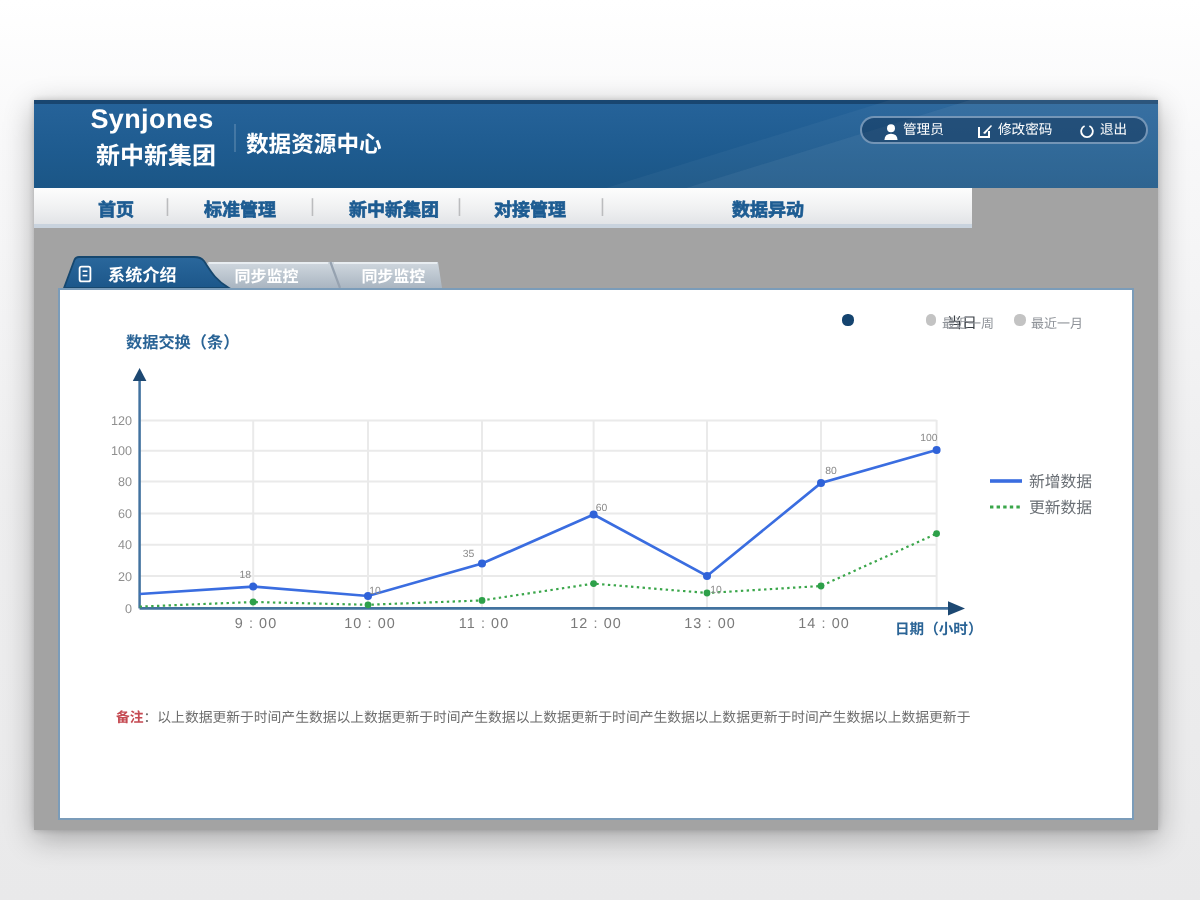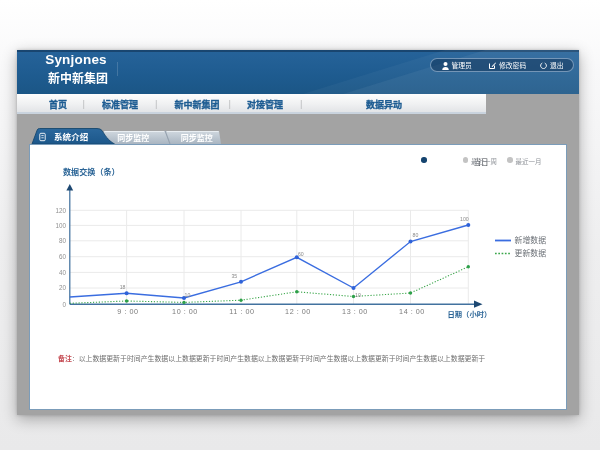--- a/index.html
+++ b/index.html
@@ -69,20 +69,21 @@
 <body>
 <div class="window">
   <div class="header">
     <svg width="562" height="44" style="position:absolute;left:0;top:0;">
       <polygon points="326,44 468,0 562,0 562,44" fill="rgba(255,255,255,0.085)"></polygon>
       <polygon points="286,44 428,0 468,0 326,44" fill="rgba(255,255,255,0.04)"></polygon>
     </svg>
     <div class="logo1">Synjones</div>
     <div class="logo2">新中新集团</div>
     <div class="logosep"></div>
+    <div class="htitle">数据资源中心</div>
     <div class="userpill">
       <svg width="7" height="8" viewBox="0 0 7 8" style="left:11px;">
           <circle cx="3.5" cy="2.1" r="2" fill="#fff"></circle>
           <path d="M0.2 8 Q0.4 4.9 3.5 4.9 Q6.6 4.9 6.8 8 Z" fill="#fff"></path>
         </svg>
       <span style="left:20.5px;">管理员</span>
       <svg width="7" height="7" viewBox="0 0 7 7" style="left:58px;">
           <path d="M0.5 1.5 L0.5 6.5 L5.5 6.5 L5.5 3.5" stroke="#fff" stroke-width="1" fill="none"></path>
           <path d="M2.5 4.5 L6.5 0.5 L7 1 L3.5 5 Z" fill="#fff"></path>
         </svg>

